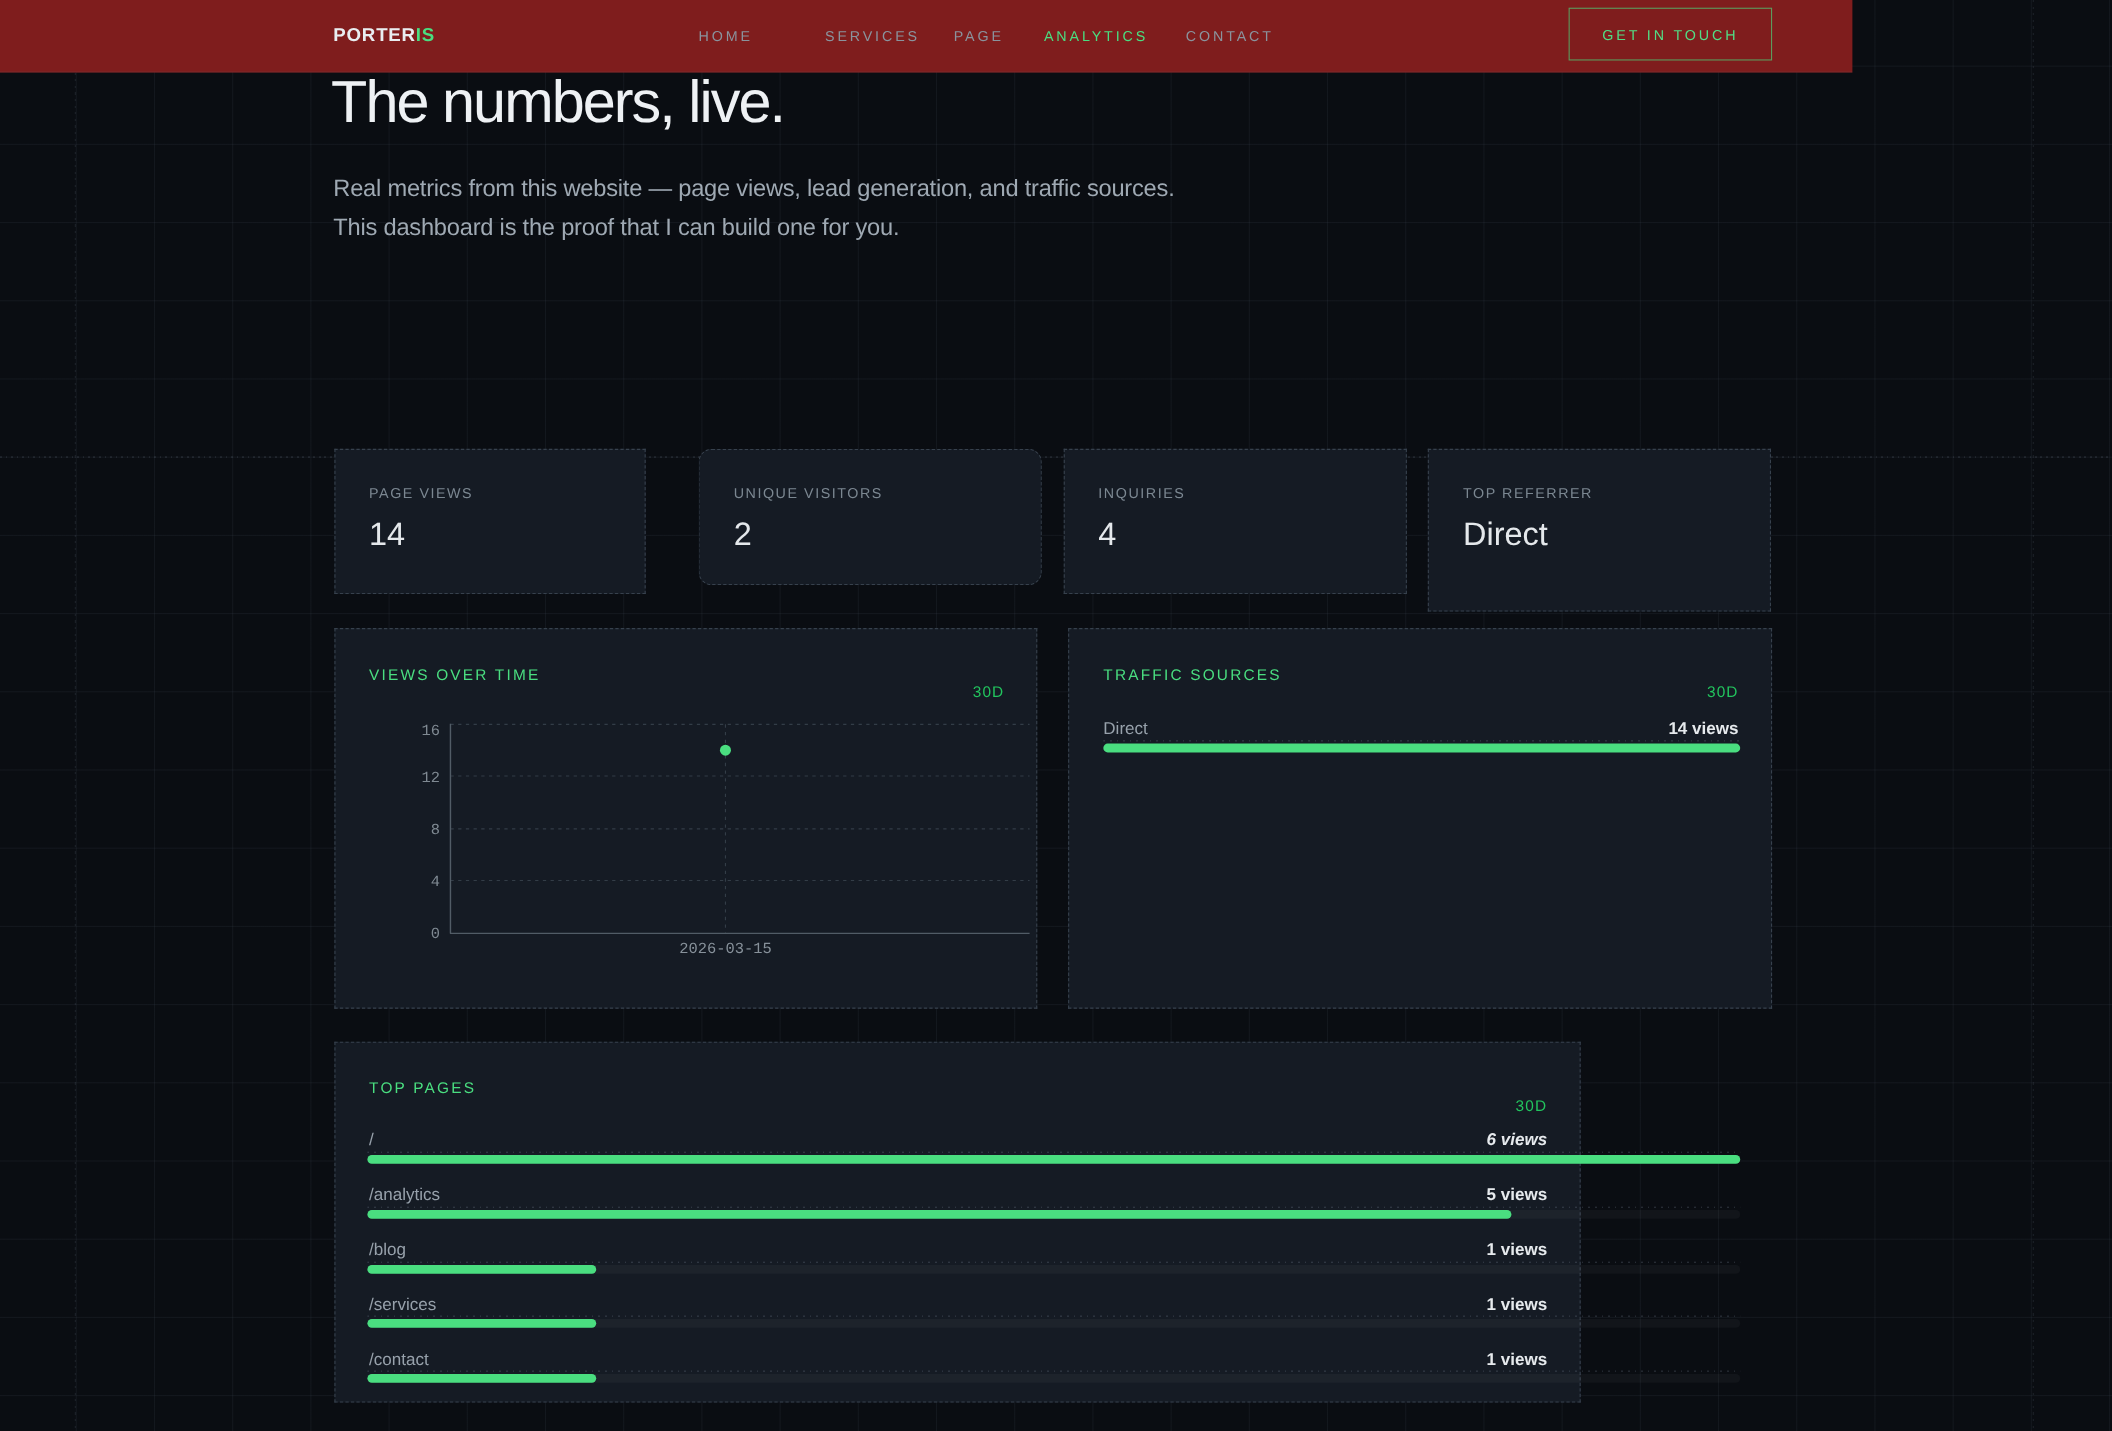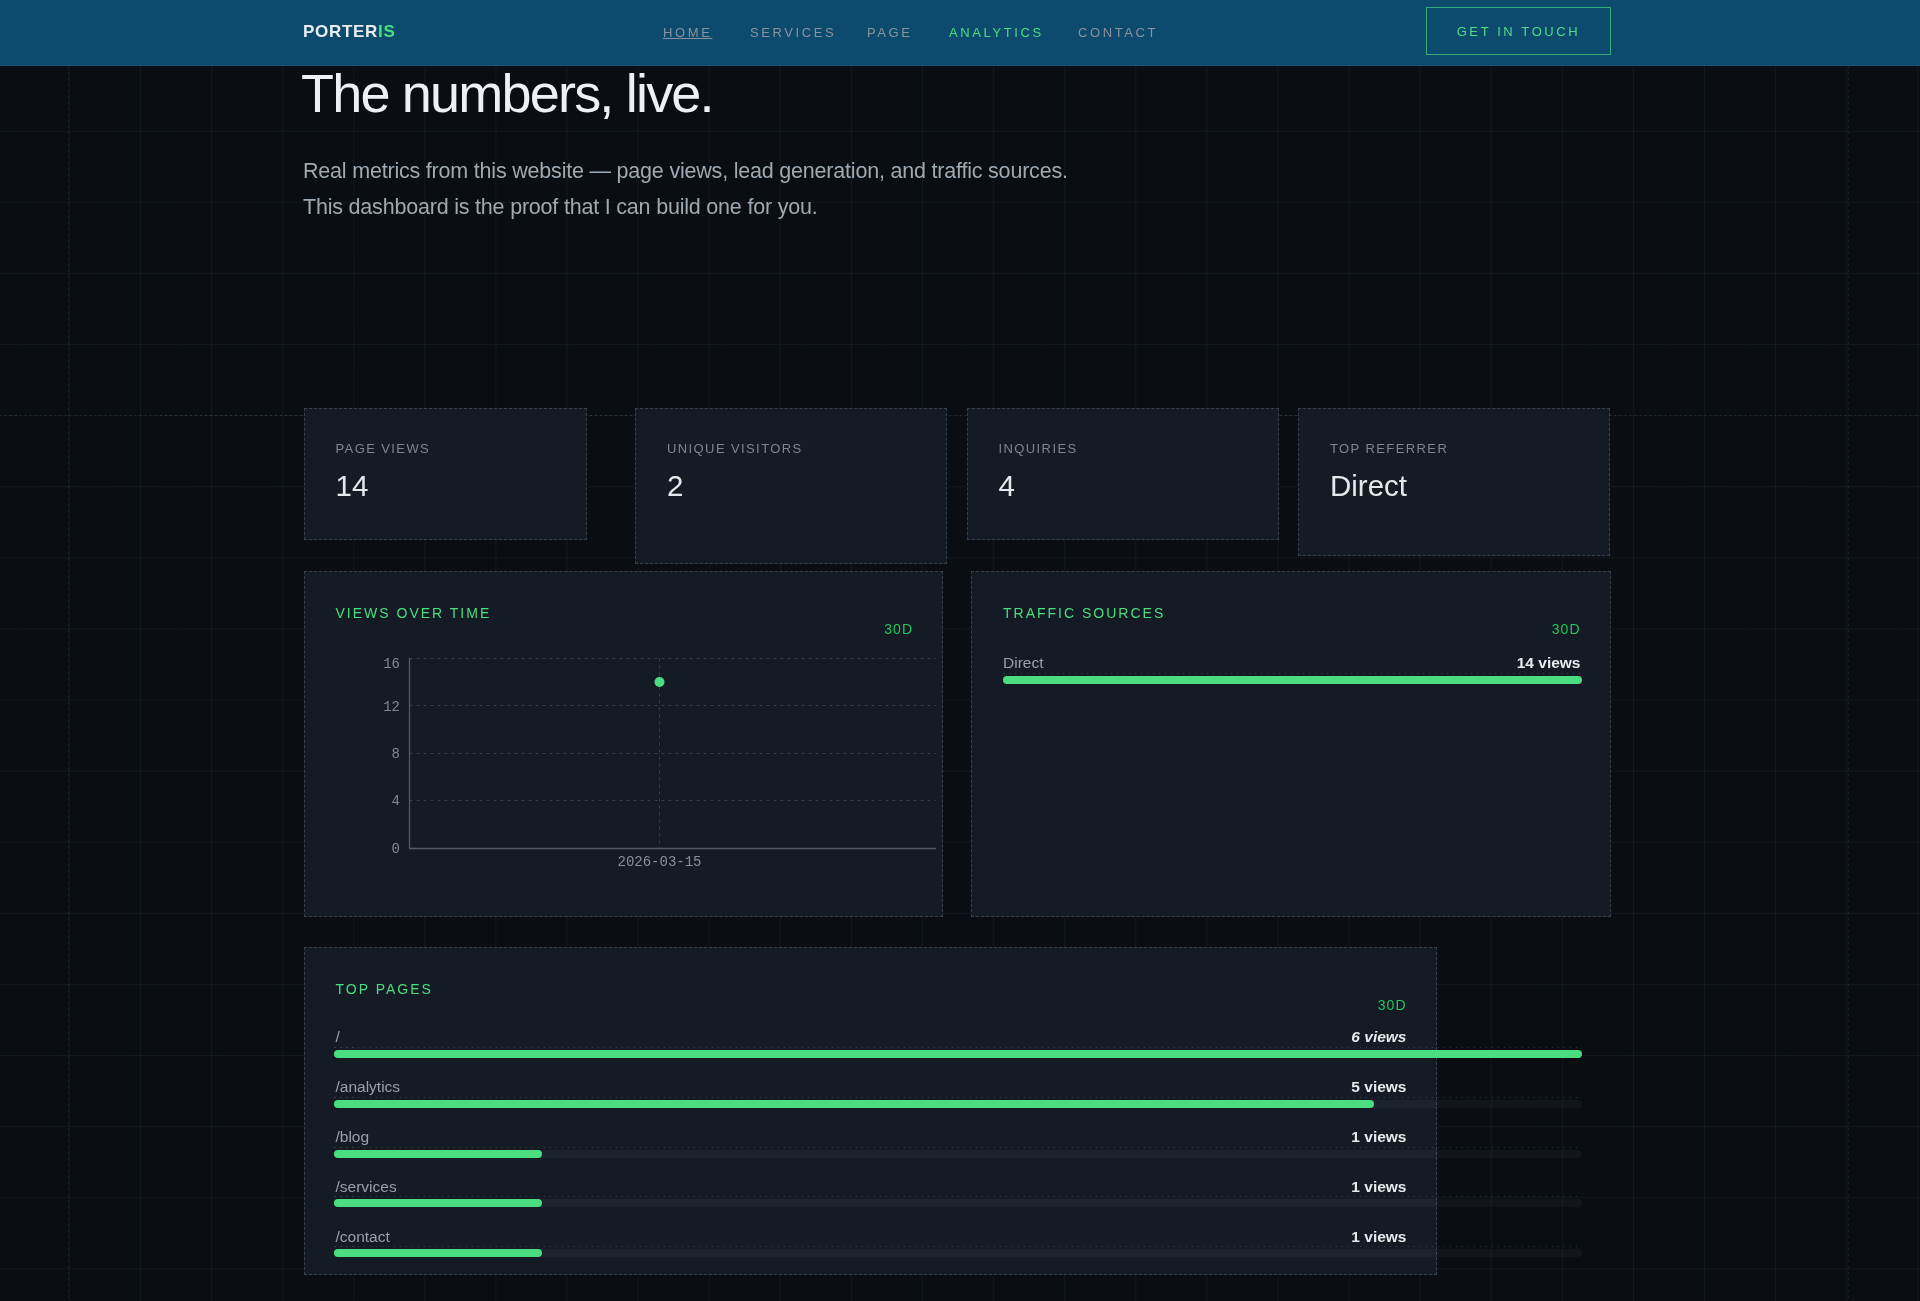--- a/index.html
+++ b/index.html
@@ -9,21 +9,21 @@
     background-image:
       linear-gradient(to right, rgba(140,160,185,0.075) 1px, transparent 1px),
       linear-gradient(to bottom, rgba(140,160,185,0.075) 1px, transparent 1px);
     background-size:71.1px 71.1px;
     background-position:68.9px 59.7px;
   }
   .vdash { position:absolute; top:0; width:1px; height:1301px;
     background-image:repeating-linear-gradient(to bottom, rgba(148,163,184,0.12) 0 2px, transparent 2px 6px); }
   .hdash415 { position:absolute; left:0; top:415px; width:1920px; height:1px;
     background-image:repeating-linear-gradient(to right, rgba(148,163,184,0.22) 0 1.5px, transparent 1.5px 5px); }
-  header { position:absolute; left:0; top:0; width:1920px; height:66px; background:#0c4a6e;
+  header { position:absolute; left:0; top:0; width:1684px; height:66px; background:#7f1d1d;
     border-bottom:1px solid rgba(148,163,184,0.10); }
   .logo { position:absolute; left:303px; top:22px; font-size:17px; font-weight:bold; letter-spacing:0.7px; color:#e9edf0; }
   .logo span { color:#4ade80; }
   nav a { position:absolute; top:25px; }
   nav a { font-size:13px; letter-spacing:2.6px; color:#8a939d; text-decoration:none; }
   nav a.active { color:#4ade80; }
   .cta { position:absolute; left:1426px; top:7px; width:185px; height:48px;
     border:1px solid rgba(74,222,128,0.65); color:#52dd85; font-size:13px; letter-spacing:2.6px;
     display:flex; align-items:center; justify-content:center; }
   h1 { position:absolute; left:301px; top:62px; font-size:54px; font-weight:400; letter-spacing:-1.8px; color:#eef1f4; }
@@ -42,37 +42,37 @@
 </head>
 <body>
   <div class="gridlayer"></div>
   <div class="vdash" style="left:68px;"></div>
   <div class="vdash" style="left:1848px;"></div>
   <div class="hdash415"></div>
 
   <header>
     <div class="logo">PORTER<span>IS</span></div>
     <nav>
-      <a style="left:663px;text-decoration:underline;">HOME</a>
+      <a style="left:635px;">HOME</a>
       <a style="left:750px;">SERVICES</a>
       <a style="left:867px;">PAGE</a>
       <a class="active" style="left:949px;">ANALYTICS</a>
       <a style="left:1078px;">CONTACT</a>
     </nav>
     <div class="cta">GET IN TOUCH</div>
   </header>
 
   <h1>The numbers, live.</h1>
   <div class="sub">Real metrics from this website — page views, lead generation, and traffic sources.<br>This dashboard is the proof that I can build one for you.</div>
 
   <div class="card" style="left:303.5px; top:408px; width:283px; height:132px;">
     <div class="statlabel">PAGE VIEWS</div>
     <div class="statval">14</div>
   </div>
-  <div class="card" style="left:635px; top:408px; width:312px; height:156px;">
+  <div class="card" style="left:635px; top:408px; width:312px; height:124px;border-radius:12px;">
     <div class="statlabel">UNIQUE VISITORS</div>
     <div class="statval">2</div>
   </div>
   <div class="card" style="left:966.5px; top:408px; width:312px; height:132px;">
     <div class="statlabel">INQUIRIES</div>
     <div class="statval">4</div>
   </div>
   <div class="card" style="left:1298px; top:408px; width:312px; height:148px;">
     <div class="statlabel">TOP REFERRER</div>
     <div class="statval">Direct</div>

